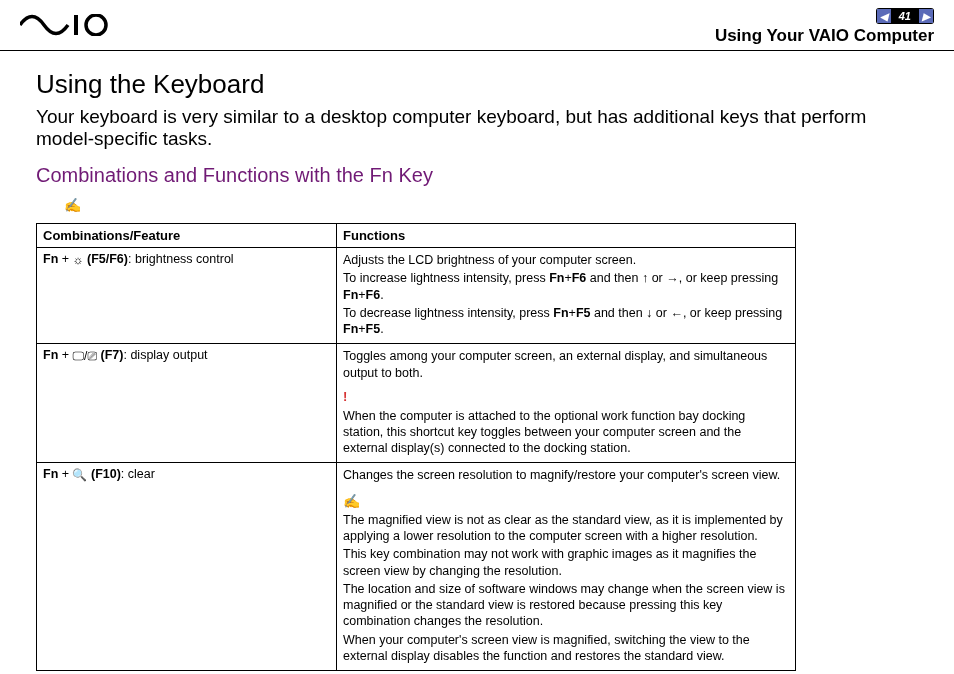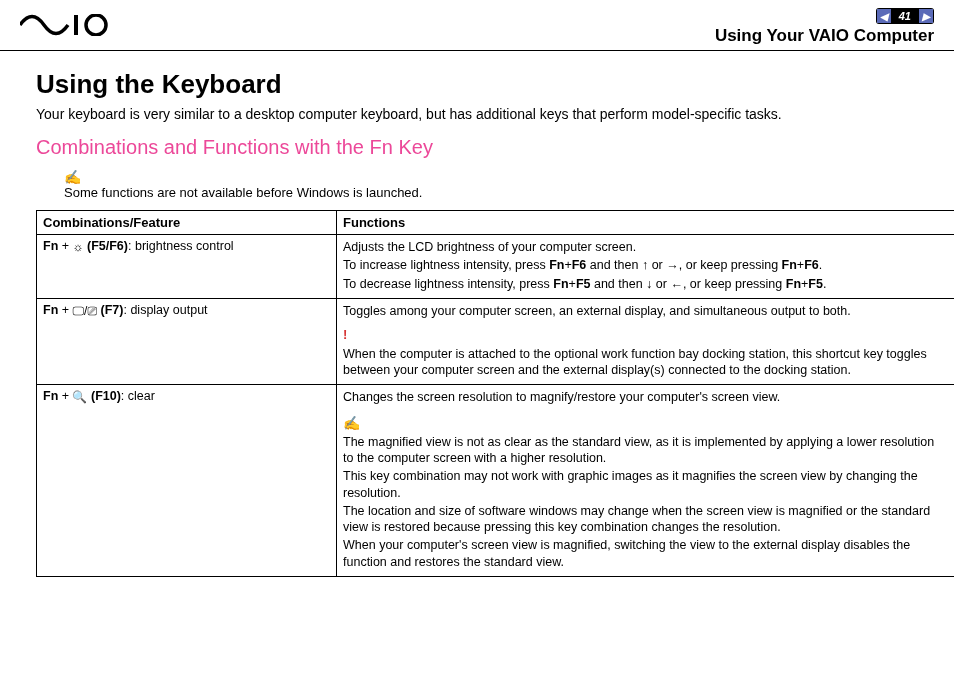--- a/index.html
+++ b/index.html
@@ -54,49 +54,49 @@
   }
   .breadcrumb {
     font-weight: bold;
     font-size: 17px;
   }
   .content {
     padding: 18px 36px 10px 36px;
   }
   h1.page-title {
     font-size: 26px;
-    font-weight: 700;
+    font-weight: 400;
     margin: 0 0 6px 0;
     color: #000;
   }
   .intro {
-    font-size: 14px;
+    font-size: 19px;
     margin: 0 0 14px 0;
   }
   h2.subheading {
-    color: #ec4899;
+    color: #701a75;
     font-size: 20px;
     font-weight: 400;
     margin: 0 0 10px 0;
   }
   .note-block {
     margin: 0 0 10px 28px;
     font-size: 13px;
   }
   .note-icon {
     color: #5b6bb8;
     font-size: 14px;
   }
   .warn-icon {
     color: #d63333;
     font-weight: bold;
     font-size: 13px;
   }
   table.fn-table {
-    width: 919px;
+    width: 760px;
     border-collapse: collapse;
     margin-left: 0;
     font-size: 12.5px;
     table-layout: fixed;
   }
   table.fn-table th, table.fn-table td {
     border: 1px solid #000;
     padding: 4px 6px;
     vertical-align: top;
     text-align: left;
@@ -135,21 +135,20 @@
   </div>
 </div>
 
 <div class="content">
   <h1 class="page-title">Using the Keyboard</h1>
   <p class="intro">Your keyboard is very similar to a desktop computer keyboard, but has additional keys that perform model-specific tasks.</p>
   <h2 class="subheading">Combinations and Functions with the Fn Key</h2>
 
   <div class="note-block">
     <span class="note-icon">✍</span><br>
-    <span>Some functions are not available before Windows is launched.</span>
   </div>
 
   <table class="fn-table">
     <colgroup>
         <col class="col1">
         <col>
       </colgroup>
     <thead>
       <tr>
         <th>Combinations/Feature</th>

